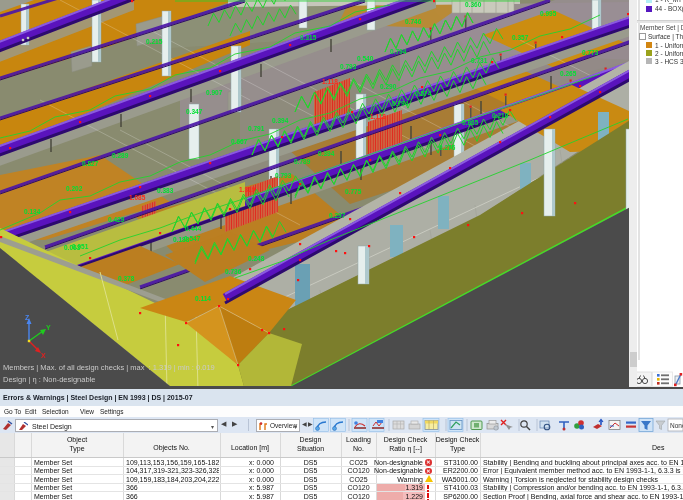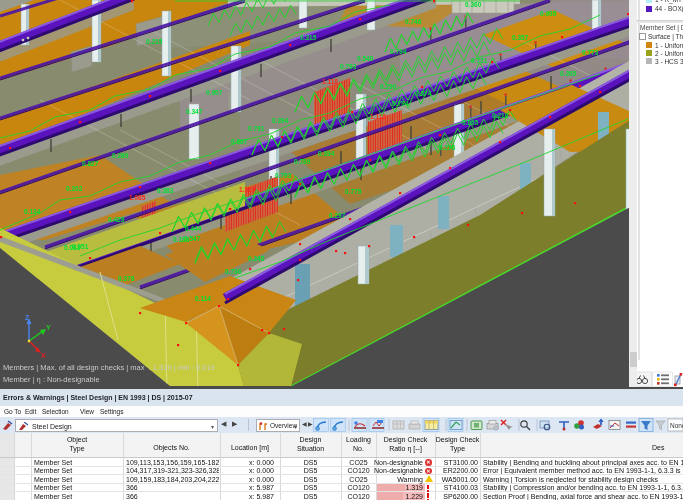--- a/index.html
+++ b/index.html
@@ -431,21 +431,21 @@
   <g>
    <rect x="44" y="5" width="5" height="8" fill="#eceff2" stroke="#8a9aa8" stroke-width="0.8"></rect>
    <line x1="45" y1="13" x2="50" y2="3" stroke="#4a78c8" stroke-width="1.4"></line>
    <rect x="48.6" y="2" width="2.6" height="2.6" fill="#e02020"></rect>
    <rect x="43" y="12.6" width="2.6" height="2.6" fill="#e02020"></rect>
   </g>
  </svg>
 </div>
 
 <div class="stxt" style="left:3px;top:363px">Members | Max. of all design checks | max&nbsp; : 1.319 | min : 0.019</div>
-<div class="stxt" style="left:3px;top:375px">Member | η : Non-designable</div>
+<div class="stxt" style="left:3px;top:375px">Design | η : Non-designable</div>
 
 <div class="abs" style="left:0;top:387px;width:683px;height:19px;background:#dae4ef;border-top:2px solid #4a4a4a">
  <div class="abs" style="left:3px;top:5px;font-size:7px;font-weight:bold;color:#181d26">Errors &amp; Warnings | Steel Design | EN 1993 | DS | 2015-07</div>
 </div>
 
 <div class="abs" style="left:0;top:406px;width:683px;height:11px;background:#fdfdfd;font-size:6.5px;color:#222">
  <div class="abs" style="left:4px;top:2px">Go To</div>
  <div class="abs" style="left:25px;top:2px">Edit</div>
  <div class="abs" style="left:42px;top:2px">Selection</div>
  <div class="abs" style="left:80px;top:2px">View</div>

